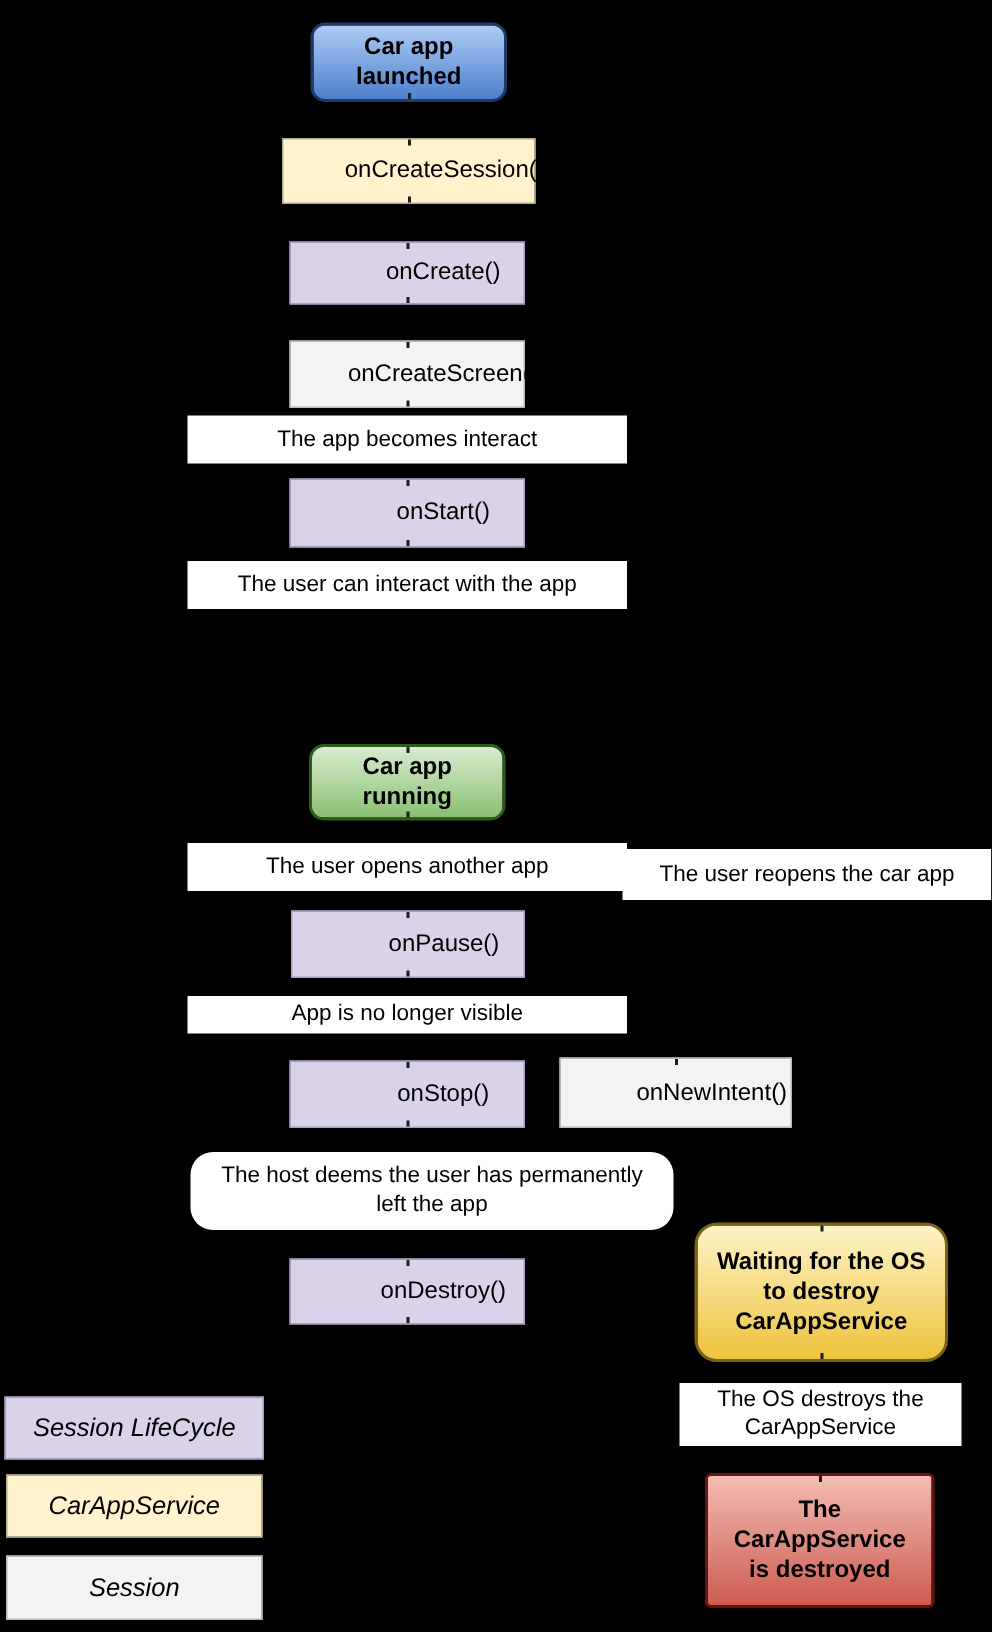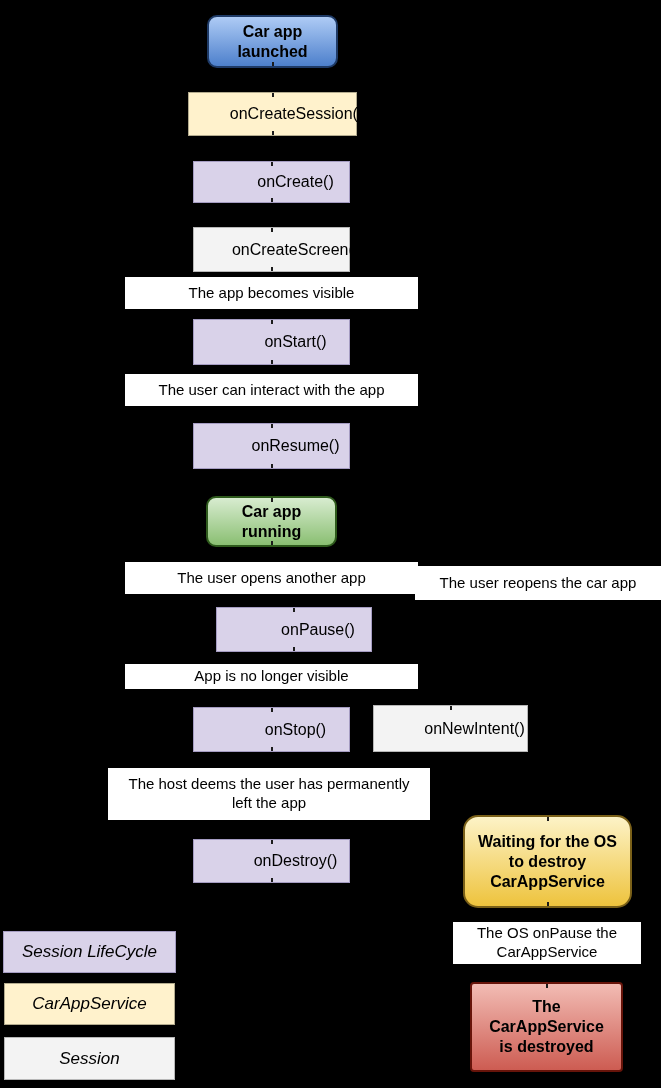--- a/index.html
+++ b/index.html
@@ -69,53 +69,52 @@
 
   <div class="node terminal terminal-blue vb" style="left:207px; top:15px; width:131px; height:53px;">Car app
 launched</div>
 
   <div class="node flow flow-cream vt vb" style="left:188px; top:92px; width:169px; height:44px;">onCreateSession()</div>
 
   <div class="node flow flow-purple vt vb" style="left:193px; top:161px; width:157px; height:42px;">onCreate()</div>
 
   <div class="node flow flow-gray vt vb" style="left:193px; top:227px; width:157px; height:45px;">onCreateScreen()</div>
 
-  <div class="node band" style="left:125px; top:277px; width:293px; height:32px;">The app becomes visible</div>
+  <div class="node band" style="left:125px; top:277px; width:293px; height:32px;">The app becomes interact</div>
 
   <div class="node flow flow-purple vt vb" style="left:193px; top:319px; width:157px; height:46px;">onStart()</div>
 
   <div class="node band" style="left:125px; top:374px; width:293px; height:32px;">The user can interact with the app</div>
 
-  <div class="node flow flow-purple vt vb" style="left:193px; top:423px; width:157px; height:46px;">onResume()</div>
 
   <div class="node terminal terminal-green vt vb" style="left:206px; top:496px; width:131px; height:51px;">Car app
 running</div>
 
   <div class="node band" style="left:125px; top:562px; width:293px; height:32px;">The user opens another app</div>
 
   <div class="node band" style="left:415px; top:566px; width:246px; height:34px;">The user reopens the car app</div>
 
-  <div class="node flow flow-purple vt vb" style="left:194px; top:607px; width:156px; height:45px;margin-left:22px;">onPause()</div>
+  <div class="node flow flow-purple vt vb" style="left:194px; top:607px; width:156px; height:45px;">onPause()</div>
 
   <div class="node band" style="left:125px; top:664px; width:293px; height:25px;">App is no longer visible</div>
 
   <div class="node flow flow-purple vt vb" style="left:193px; top:707px; width:157px; height:45px;">onStop()</div>
 
   <div class="node flow flow-gray vt" style="left:373px; top:705px; width:155px; height:47px;">onNewIntent()</div>
 
-  <div class="node band" style="left:108px; top:768px; width:322px; height:52px;">The host deems the user has permanently
+  <div class="node band" style="left:127px; top:768px; width:322px; height:52px;border-radius:15px;">The host deems the user has permanently
 left the app</div>
 
   <div class="node flow flow-purple vt vb" style="left:193px; top:839px; width:157px; height:44px;text-align:center;">onDestroy()</div>
 
   <div class="node terminal terminal-yellow vt vb" style="left:463px; top:815px; width:169px; height:93px;">Waiting for the OS
 to destroy
 CarAppService</div>
 
-  <div class="node band" style="left:453px; top:922px; width:188px; height:42px;">The OS onPause the
+  <div class="node band" style="left:453px; top:922px; width:188px; height:42px;">The OS destroys the
 CarAppService</div>
 
   <div class="node terminal terminal-red vt" style="left:470px; top:982px; width:153px; height:90px;">The
 CarAppService
 is destroyed</div>
 
   <div class="node legend flow-purple" style="left:3px; top:931px; width:173px; height:42px;">Session LifeCycle</div>
 
   <div class="node legend flow-cream" style="left:4px; top:983px; width:171px; height:42px;">CarAppService</div>
 

